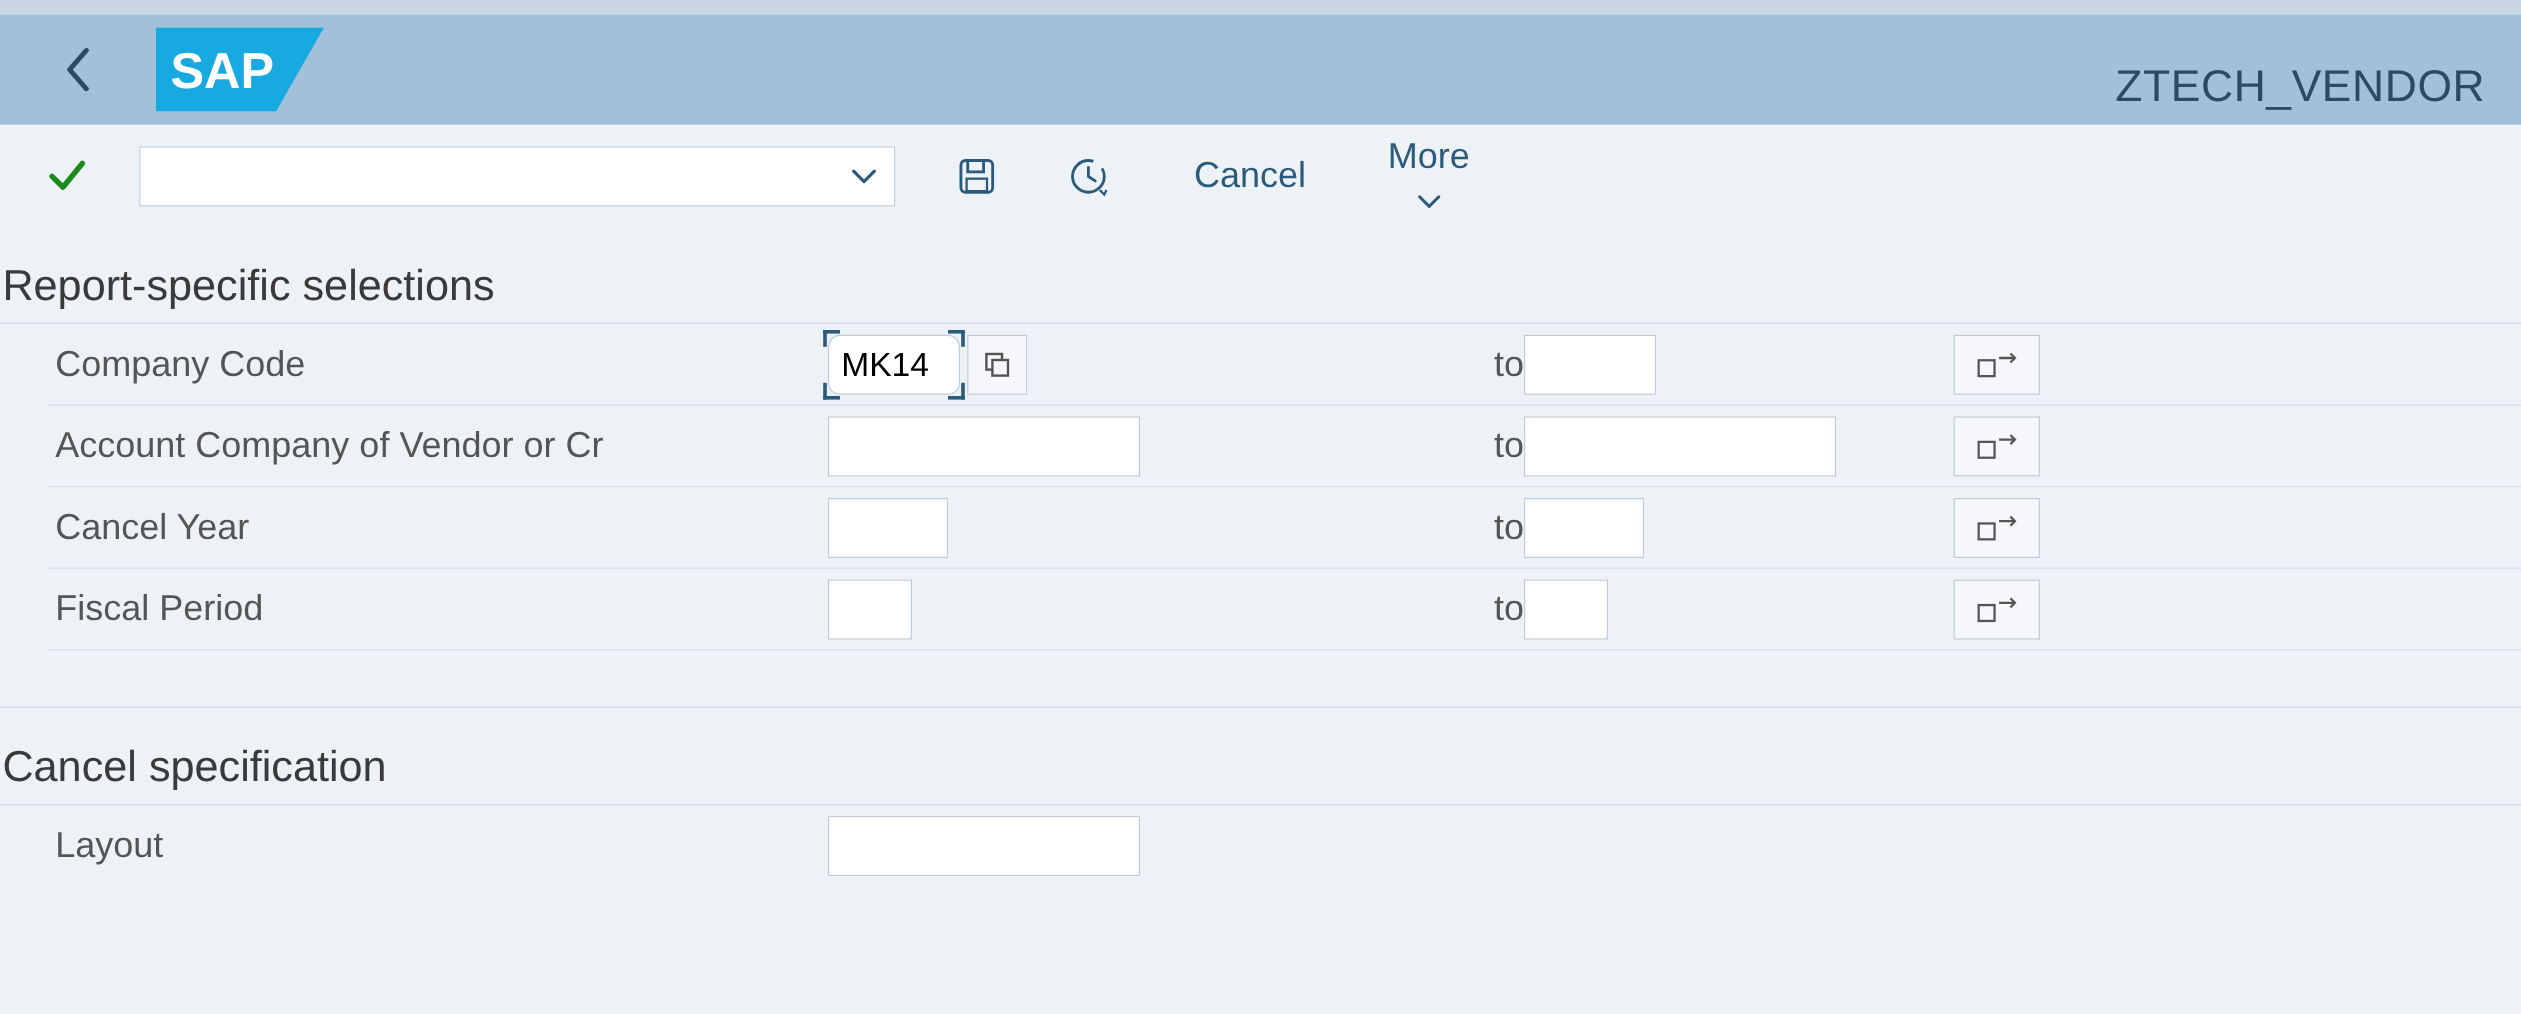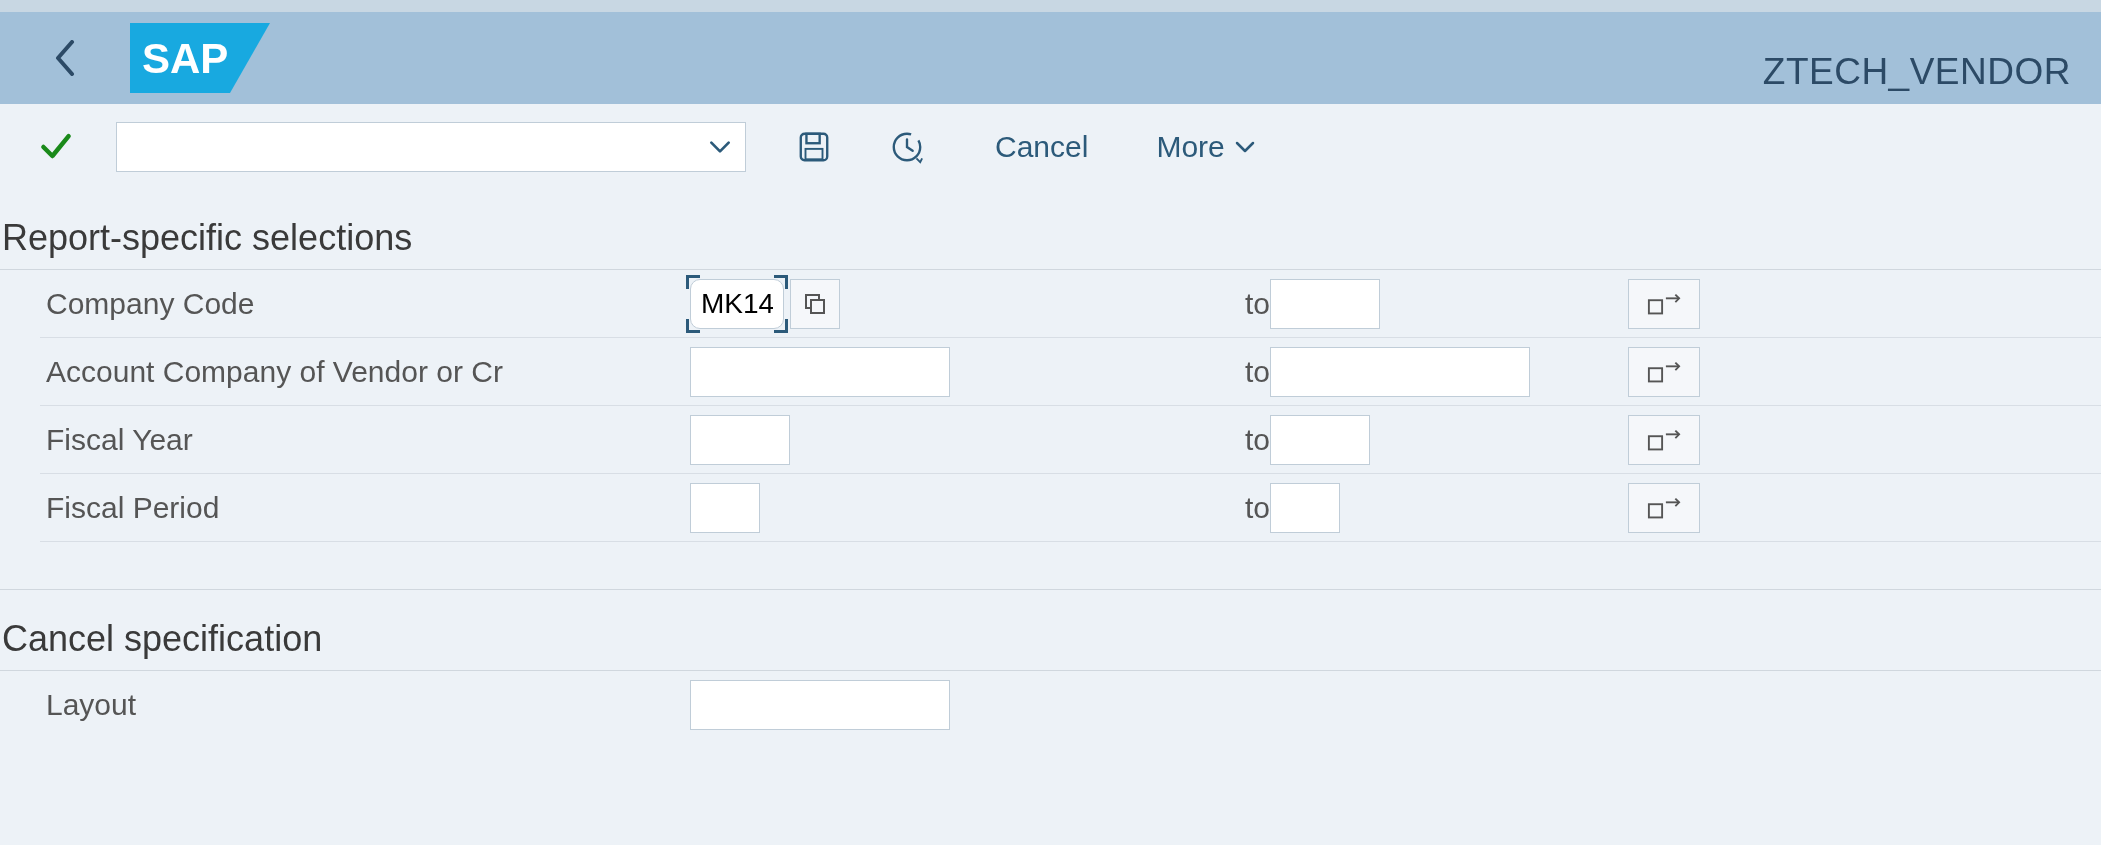--- a/index.html
+++ b/index.html
@@ -92,20 +92,21 @@
       margin-left: 35px;
     }
     .more-link {
       font-size: 30px;
       color: #2c5a7a;
       cursor: pointer;
       margin-left: 40px;
       display: flex;
       align-items: center;
       gap: 8px;
+      flex-direction: column;
     }
     .section-title {
       font-size: 36px;
       color: #3a3a3a;
       padding: 28px 2px 10px 2px;
     }
     .divider {
       height: 1px;
       background: #d0d7de;
     }
@@ -255,21 +256,21 @@
 <div class="divider"></div>
 
 <div class="form-row">
   <div class="label-cell">Company Code</div>
   <div class="input-cell-from">
     <div class="focus-wrap">
       <span class="corner-tl"></span>
         <span class="corner-tr"></span>
         <span class="corner-bl"></span>
         <span class="corner-br"></span>
-      <input class="txt-input" style="width: 94px; border-radius: 10px;" value="MK14">
+      <input class="txt-input" style="width: 110px; border-radius: 10px;" value="MK14">
     </div>
     <div class="vh-btn">
       <svg viewBox="0 0 24 24" width="24" height="24">
         <rect x="3" y="3" width="13" height="13" stroke="#555" stroke-width="2" fill="none"></rect>
         <rect x="8" y="8" width="13" height="13" stroke="#555" stroke-width="2" fill="#f5f7fa"></rect>
       </svg>
     </div>
   </div>
   <div class="to-cell">to</div>
   <div class="input-cell-to">
@@ -300,21 +301,21 @@
       <svg viewBox="0 0 36 24" width="34" height="24">
         <rect x="2" y="8" width="14" height="14" stroke="#555" stroke-width="2" fill="none"></rect>
         <path d="M20 6 L34 6" stroke="#555" stroke-width="2"></path>
         <path d="M30 2 L34 6 L30 10" stroke="#555" stroke-width="2" fill="none"></path>
       </svg>
     </div>
   </div>
 </div>
 
 <div class="form-row">
-  <div class="label-cell">Fiscal Year</div>
+  <div class="label-cell">Cancel Year</div>
   <div class="input-cell-from">
     <input class="txt-input" style="width: 100px;" value="">
   </div>
   <div class="to-cell">to</div>
   <div class="input-cell-to">
     <input class="txt-input" style="width: 100px;" value="">
   </div>
   <div class="multi-cell">
     <div class="multi-btn">
       <svg viewBox="0 0 36 24" width="34" height="24">

